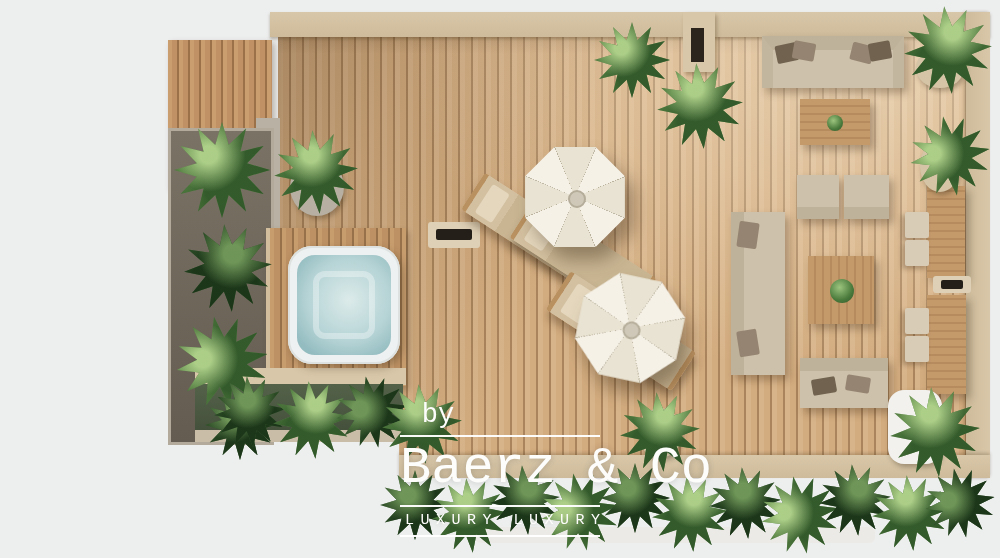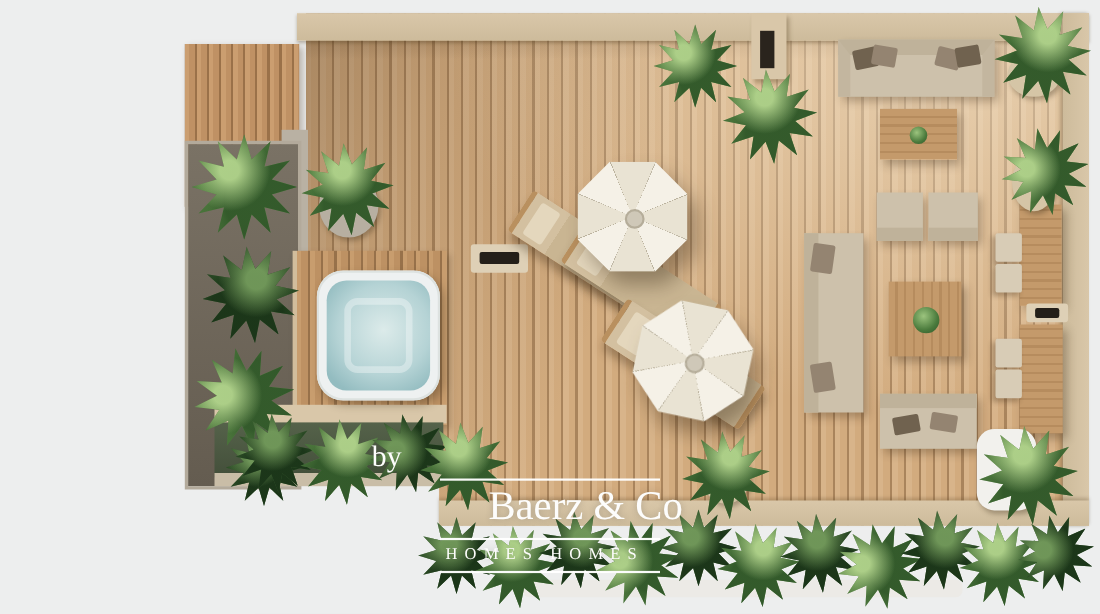--- a/index.html
+++ b/index.html
@@ -83,25 +83,25 @@
   .umb-wrap{z-index:6;filter:drop-shadow(9px 12px 9px rgba(50,35,15,.38));}
   .umbrella{width:100%;height:100%;
     clip-path:polygon(96.2% 69.1%,69.1% 96.2%,30.9% 96.2%,3.8% 69.1%,3.8% 30.9%,30.9% 3.8%,69.1% 3.8%,96.2% 30.9%);
     background:
       repeating-conic-gradient(from 22.5deg,rgba(150,140,115,.55) 0 .8deg,rgba(150,140,115,0) .8deg 45deg),
       repeating-conic-gradient(from 22.5deg,#f5f1e7 0 45deg,#e9e3d3 45deg 90deg);}
   .umb-hub{position:absolute;left:50%;top:50%;width:14px;height:14px;margin:-7px 0 0 -7px;
     border-radius:50%;background:#cfc8b8;border:2px solid #b5ad9a;z-index:7;}
 
   
-  .watermark{left:400px;top:402px;width:200px;z-index:8;color:#fdfdfc;
-    font-family:Liberation Serif, serif;text-shadow:0 0 6px rgba(60,60,60,.25);}
+  .watermark{left:400px;top:402px;width:200px;z-index:8;color:#fdfdfc;text-align:center;
+    font-family:Liberation Mono, monospace;text-shadow:0 0 6px rgba(60,60,60,.25);}
   .wm-by{font-size:27px;line-height:1;transform:translateX(-62px);}
   .wm-rule{height:2px;background:rgba(255,255,255,.97);margin:6px 0 5px;}
-  .wm-brand{font-size:37px;line-height:1.05;white-space:nowrap;margin-left:44px;}
+  .wm-brand{font-size:52px;line-height:1.05;white-space:nowrap;}
   .wm-rule.r2{margin-top:8px;}
   .wm-tagline{font-size:15px;letter-spacing:6.5px;padding-left:5px;margin:5px 0 4px;white-space:nowrap;}
 
   .brand-badge{left:893px;top:505px;width:96px;height:28px;background:var(--badge-bg,#3a3a3c);
     border-radius:3px;z-index:9;display:flex;align-items:center;justify-content:center;
     color:#fff;font-size:15px;letter-spacing:.3px;opacity:.95;}
 </style>
 </head>
 <body>
 
@@ -211,18 +211,18 @@
   <div class="abs umb-wrap" style="left:574px;top:272px;width:112px;height:112px;transform:rotate(12deg);">
     <div class="umbrella"></div>
     <div class="umb-hub"></div>
   </div>
 
   <div class="abs watermark">
     <div class="wm-by">by</div>
     <div class="wm-rule"></div>
     <div class="wm-brand">Baerz &amp; Co</div>
     <div class="wm-rule r2"></div>
-    <div class="wm-tagline">HOMES HOMES</div>
+    <div class="wm-tagline">LUXURY LUXURY</div>
     <div class="wm-rule"></div>
   </div>
 
 
 </div>
 
 </body></html>

